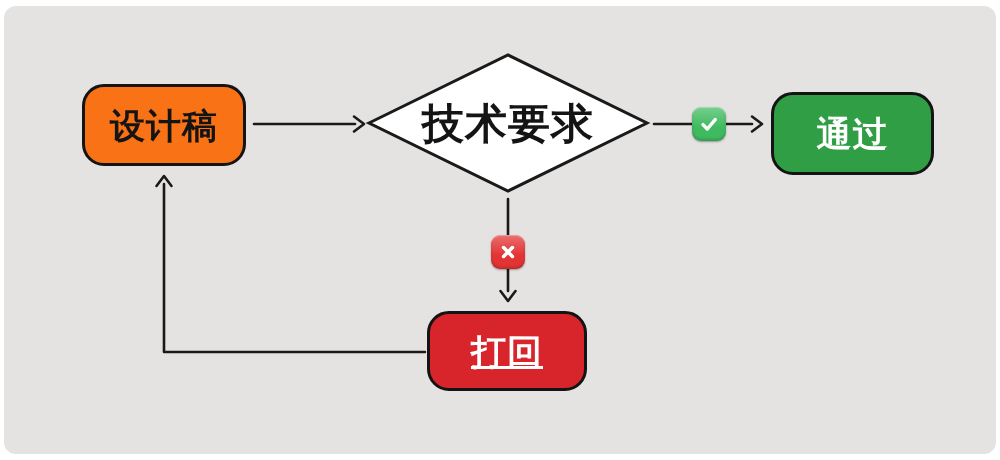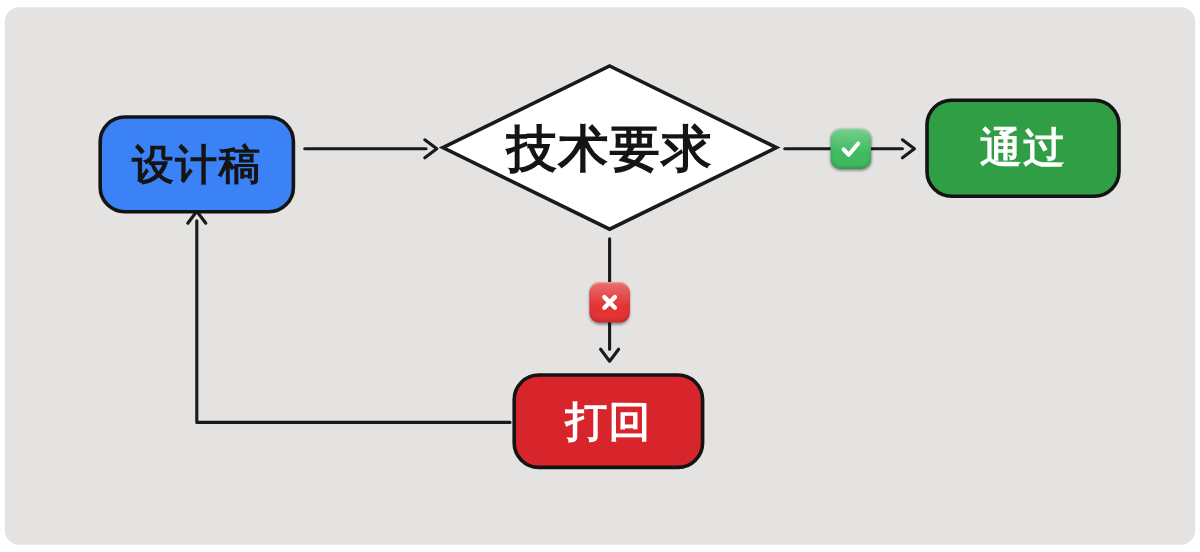--- a/index.html
+++ b/index.html
@@ -27,21 +27,21 @@
     position: absolute;
     display: flex; align-items: center; justify-content: center;
     border: 3px solid #141414;
     border-radius: 22px;
     font-weight: 700;
     font-size: 35px;
     letter-spacing: 1px;
     line-height: 1;
   }
   .node-design  { left: 78px;  top: 78px;  width: 164px; height: 82px; }
-  .node-pass    { left: 767px; top: 76px;  width: 163px; height: 83px; }
+  .node-pass    { left: 767px; top: 86px;  width: 163px; height: 83px; }
   .node-reject  { left: 423px; top: 305px; width: 160px; height: 80px; }
   .diamond-label {
     position: absolute;
     left: 404px; top: 98px; width: 200px; height: 40px;
     display: flex; align-items: center; justify-content: center;
     font-weight: 700; font-size: 42px; letter-spacing: 1px;
     line-height: 1;
   }
   .badge {
     position: absolute;
@@ -81,33 +81,33 @@
       </g>
 
       <g fill="none" stroke-width="2.6" stroke-linecap="round" stroke-linejoin="round">
         <path d="M421 346 H160 V178" stroke="#1a1a1a"></path>
         <polyline points="152.5,180 160,170 167.5,180" fill="none" stroke="#1a1a1a"></polyline>
       </g>
 
       <polygon points="365,117 504,49 643,117 504,185" stroke-width="3" stroke-linejoin="miter" fill="#ffffff" stroke="#1a1a1a"></polygon>
     </svg>
 
-    <div class="node node-design" style="background-color: #3b82f6; color: rgb(20, 20, 20); margin-top: 12px;">
+    <div class="node node-design" style="background-color: #f97316; color: rgb(20, 20, 20);">
       <span>设计稿</span>
     </div>
 
     <div class="diamond-label" style="color: rgb(20, 20, 20);">
       <span>技术要求</span>
     </div>
 
     <div class="node node-pass" style="background-color: rgb(47, 158, 68); color: rgb(255, 255, 255);">
       <span>通过</span>
     </div>
 
-    <div class="node node-reject" style="background-color: rgb(216, 37, 43); color: rgb(255, 255, 255);">
+    <div class="node node-reject" style="background-color: rgb(216, 37, 43); color: rgb(255, 255, 255); text-decoration: underline;">
       <span>打回</span>
     </div>
 
     <div class="badge badge-check" style="background-color: rgb(60, 185, 93);">
       <svg viewBox="0 0 24 24">
         <path d="M6 12.6 L10.3 17 L18.2 7.6" fill="none" stroke-width="3.4" stroke-linecap="round" stroke-linejoin="round" stroke="#ffffff"></path>
       </svg>
     </div>
 
     <div class="badge badge-cross" style="background-color: rgb(226, 48, 48);">

